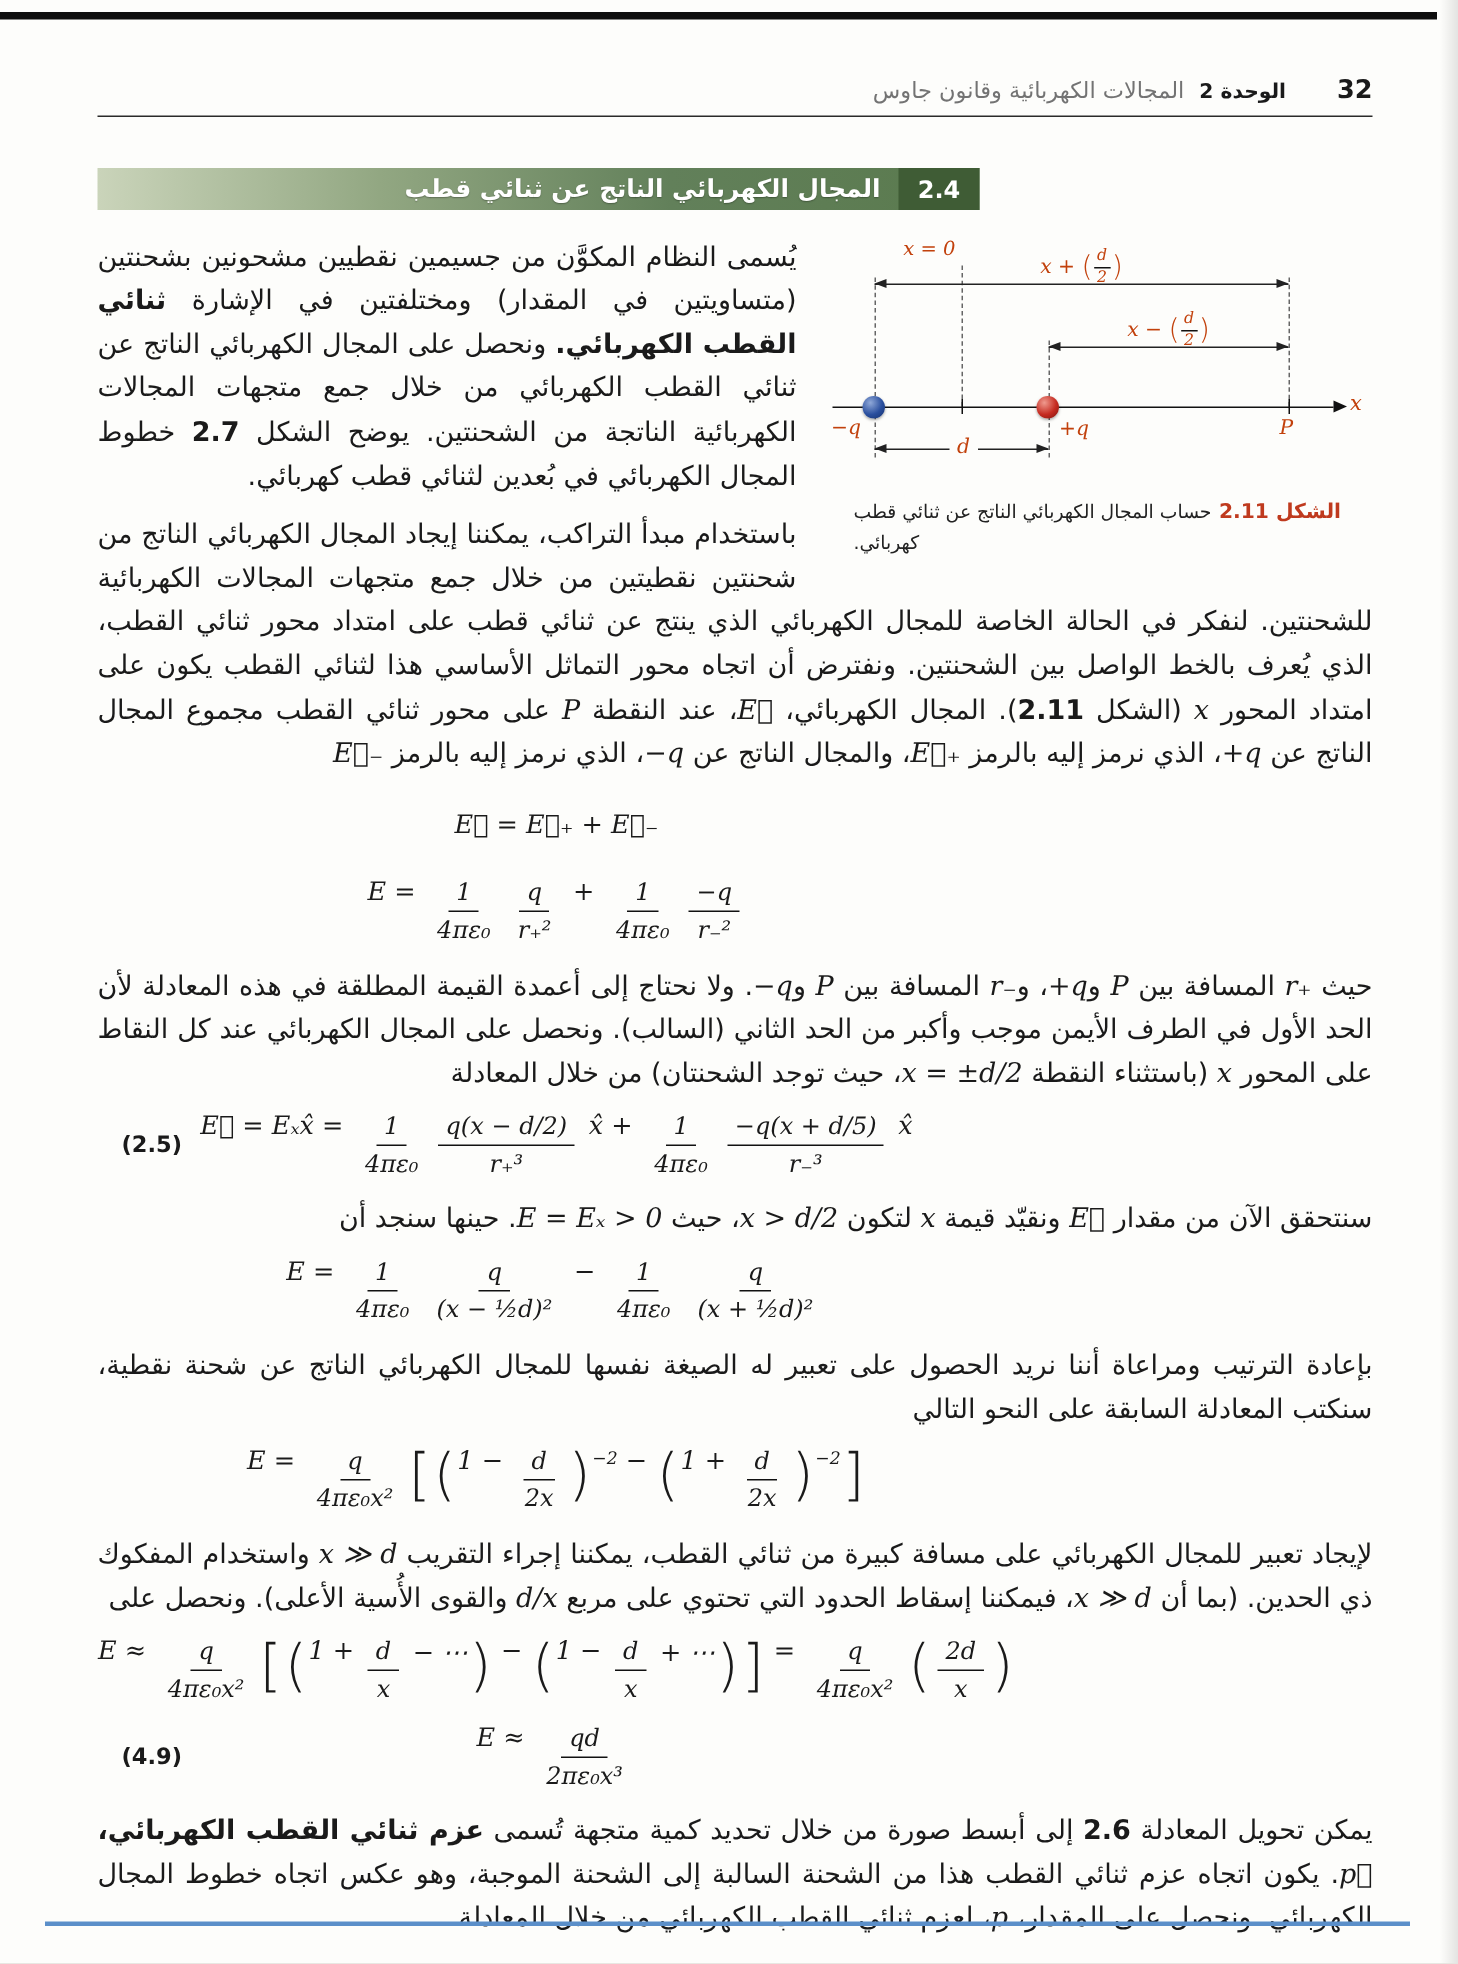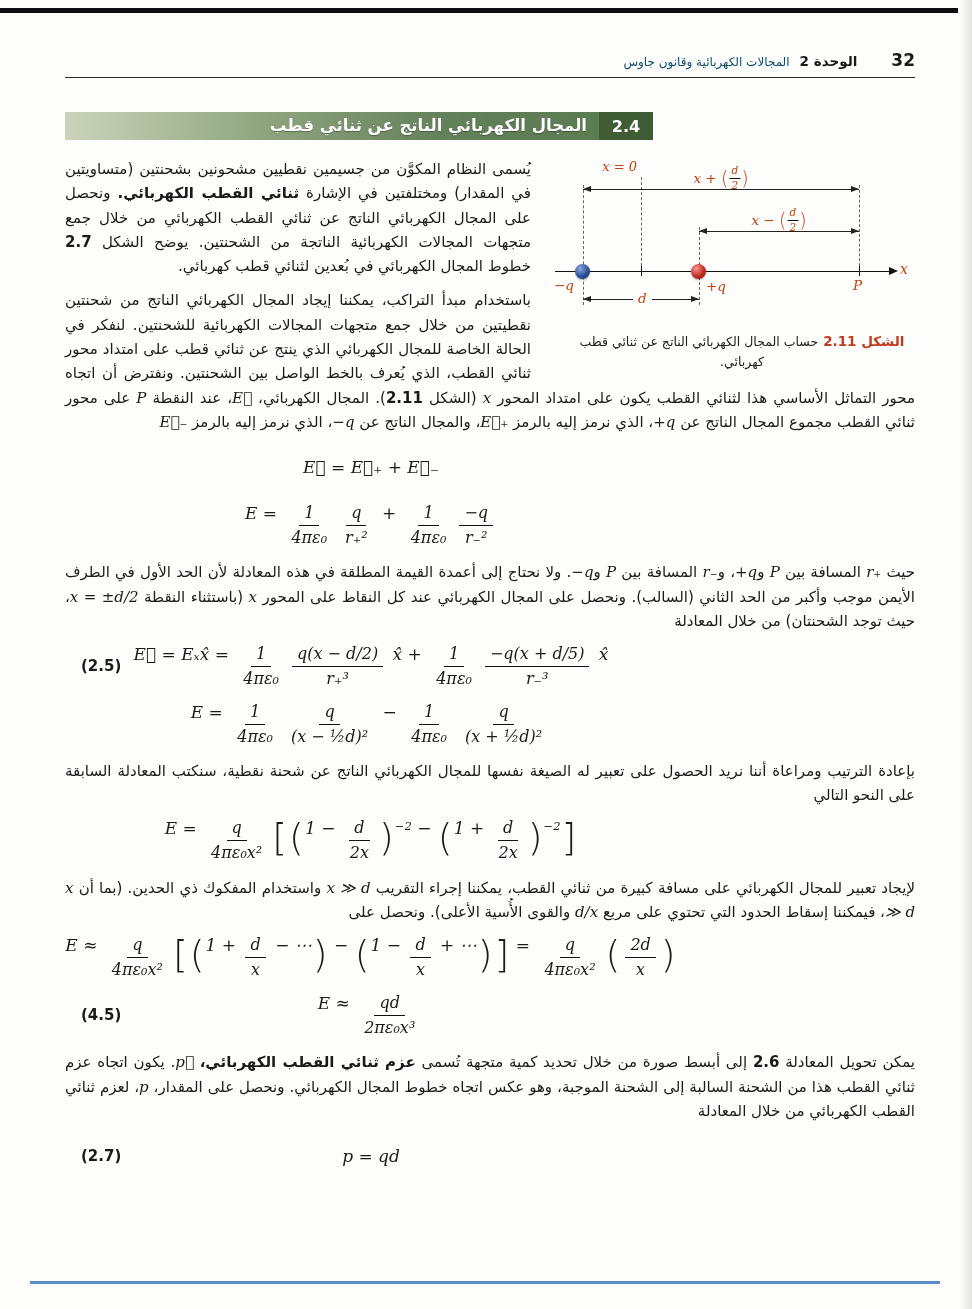--- a/index.html
+++ b/index.html
@@ -6,34 +6,34 @@
   html,body { background:#d8d6d0; }
   .page { position:relative; width:972px; height:1309px; margin:0 auto; background:#fdfdfb;
           overflow:hidden; font-family:"DejaVu Sans",sans-serif; color:#1a1a1a; }
   .page::after { content:""; position:absolute; top:0; right:0; width:12px; height:100%;
           background:linear-gradient(to right, rgba(0,0,0,0), rgba(0,0,0,0.10)); pointer-events:none; }
   .top-bar { position:absolute; top:8px; left:0; width:958px; height:5px; background:#0e0e0e; }
   .running-head { position:absolute; top:50px; left:65px; right:57px; display:flex;
           justify-content:flex-end; align-items:baseline; gap:34px; }
   .head-text { display:flex; gap:10px; align-items:baseline; }
   .unit { font-weight:bold; font-size:13.5px; }
-  .unit-title { font-size:12px; color:#0c4a6e; }
+  .unit-title { font-size:15px; color:#737373; }
   .pagenum { font-weight:bold; font-size:17px; }
   .head-rule { position:absolute; top:77px; left:65px; right:57px; height:1px; background:#2a2a2a; }
 
   .banner { position:absolute; top:112px; left:65px; width:588px; height:28px; direction:rtl;
           display:flex; align-items:center;
           background:linear-gradient(to left,#5a7a4e 0%, #62805a 35%, #92a782 68%, #cad4ba 100%); }
   .banner-num { background:#3f5c35; color:#fff; font-weight:bold; font-size:16px; height:28px;
           min-width:54px; display:flex; align-items:center; justify-content:center; }
   .banner-title { color:#fff; font-weight:bold; font-size:16.5px; padding:0 12px 2px;
           text-shadow:0 1px 1px rgba(0,0,0,.3); white-space:nowrap; }
 
   .content { position:absolute; top:157px; left:65px; width:850px; direction:rtl; }
-  .para { font-size:15px; line-height:1.62; text-align:justify; margin-bottom:10px; }
+  .para { font-size:18px; line-height:1.62; text-align:justify; margin-bottom:10px; }
   .para .bold { font-weight:bold; }
   .para .m { font-family:"DejaVu Serif",serif; font-style:italic; }
   .lead-in { margin-right:352px; margin-bottom:2px; text-align:right; }
 
   .figure { float:right; width:362px; margin:2px 0 10px 22px; }
   .diagram { position:relative; width:362px; height:158px; direction:ltr;
           font-family:"DejaVu Serif",serif; color:#c2410c; }
   .axis { position:absolute; left:2px; top:112px; width:334px; height:1px; background:#111; }
   .axis-arrow { position:absolute; left:336px; top:108px; width:0; height:0;
           border-top:4.5px solid transparent; border-bottom:4.5px solid transparent; border-left:9px solid #111; }
@@ -52,21 +52,21 @@
   .dim-label .frac .num { border-bottom:1px solid #111; padding:0 2px 1px; }
   .dim-label .frac .den { padding:1px 2px 0; }
   .dim-label .big { font-size:19px; font-style:normal; font-weight:300; font-family:"DejaVu Sans",sans-serif; }
   .dim-label .t { white-space:pre; }
   .d-label { position:absolute; background:#fdfdfb; padding:0 5px; font-style:italic; font-size:13.5px; }
   .ball { position:absolute; width:15px; height:15px; border-radius:50%; box-shadow:0 1px 2px rgba(0,0,0,.35); }
   .ball-neg { background:radial-gradient(circle at 35% 30%, #8fa8d8, #2a4f9e 55%, #14306b); }
   .ball-pos { background:radial-gradient(circle at 35% 30%, #ef9a8e, #c52b21 55%, #7c120c); }
   .charge-label { position:absolute; font-style:italic; font-size:13.5px; }
   .origin-label { position:absolute; font-style:italic; font-size:13px; transform:translateX(-100%); }
-  .figcaption { margin-top:14px; width:346px; direction:rtl; text-align:center;
+  .figcaption { margin-top:14px; width:346px; direction:rtl; text-align:left;
           font-size:12.5px; line-height:1.55; color:#222; }
   .cap-label { color:#bf3a1e; font-weight:bold; font-size:13.5px; margin-left:5px; }
 
   .eqrow { direction:ltr; position:relative; width:612px; margin:6px auto 12px 0;
           display:flex; justify-content:center; align-items:center; min-height:46px;
           font-family:"DejaVu Serif",serif; }
   .eqlabel { position:absolute; left:16px; top:50%; transform:translateY(-50%);
           font-family:"DejaVu Sans",sans-serif; font-weight:bold; font-size:15px; }
   .eq { direction:ltr; display:inline-flex; align-items:flex-start; font-style:italic;
           font-size:17px; white-space:nowrap; }
@@ -206,20 +206,21 @@
             <span class="den">4πε₀</span>
           </span>
           <span class="frac">
             <span class="num">−q(x + d/5)</span>
             <span class="den">r₋³</span>
           </span>
           <span class="t"> x̂</span>
         </span>
     </div>
 
+    <p class="para"><span>سنتحقق الآن من مقدار </span><span class="m" dir="ltr">E⃗</span><span> ونقيّد قيمة </span><span class="m" dir="ltr">x</span><span> لتكون </span><span class="m" dir="ltr">x &gt; d/2</span><span>، حيث </span><span class="m" dir="ltr">E = Eₓ &gt; 0</span><span>. حينها سنجد أن</span></p>
 
     <div class="eqrow">
       <span class="eq">
           <span class="t">E = </span>
           <span class="frac">
             <span class="num">1</span>
             <span class="den">4πε₀</span>
           </span>
           <span class="frac">
             <span class="num">q</span>
@@ -305,21 +306,21 @@
           <span class="frac">
             <span class="num">2d</span>
             <span class="den">x</span>
           </span>
           <span class="big">)</span>
         </span>
     </div>
 
 
     <div class="eqrow">
-      <span class="eqlabel">(4.5)</span>
+      <span class="eqlabel">(4.9)</span>
       <span class="eq">
           <span class="t">E ≈ </span>
           <span class="frac">
             <span class="num">qd</span>
             <span class="den">2πε₀x³</span>
           </span>
         </span>
     </div>
 
     <p class="para"><span>يمكن تحويل المعادلة </span><span class="bold">2.6</span><span> إلى أبسط صورة من خلال تحديد كمية متجهة تُسمى </span><span class="bold">عزم ثنائي القطب الكهربائي،</span><span> </span><span class="m" dir="ltr">p⃗</span><span>. يكون اتجاه عزم ثنائي القطب هذا من الشحنة السالبة إلى الشحنة الموجبة، وهو عكس اتجاه خطوط المجال الكهربائي. ونحصل على المقدار، </span><span class="m" dir="ltr">p</span><span>، لعزم ثنائي القطب الكهربائي من خلال المعادلة</span></p>

